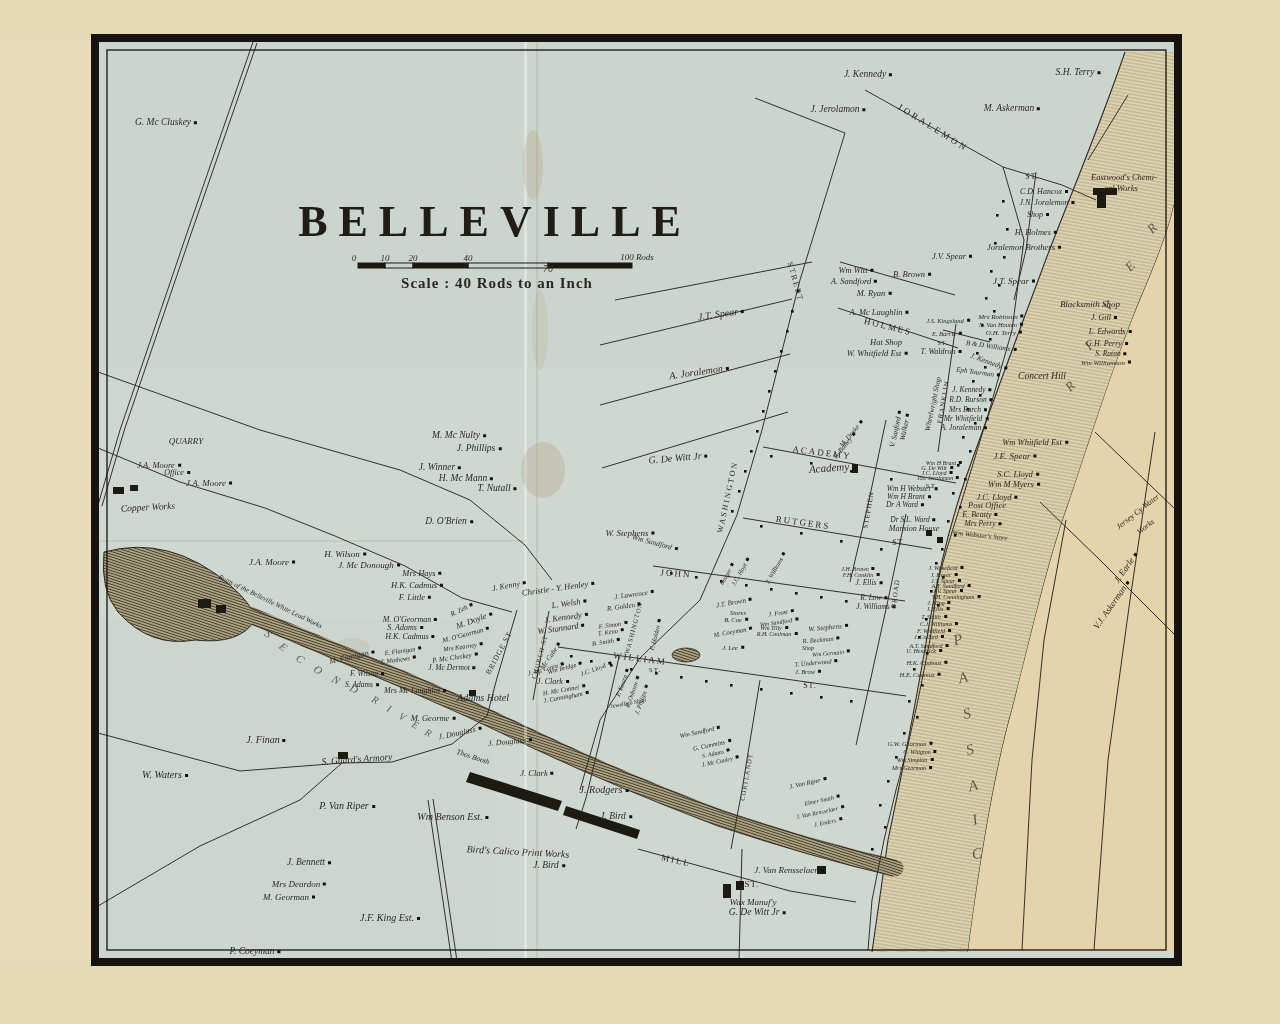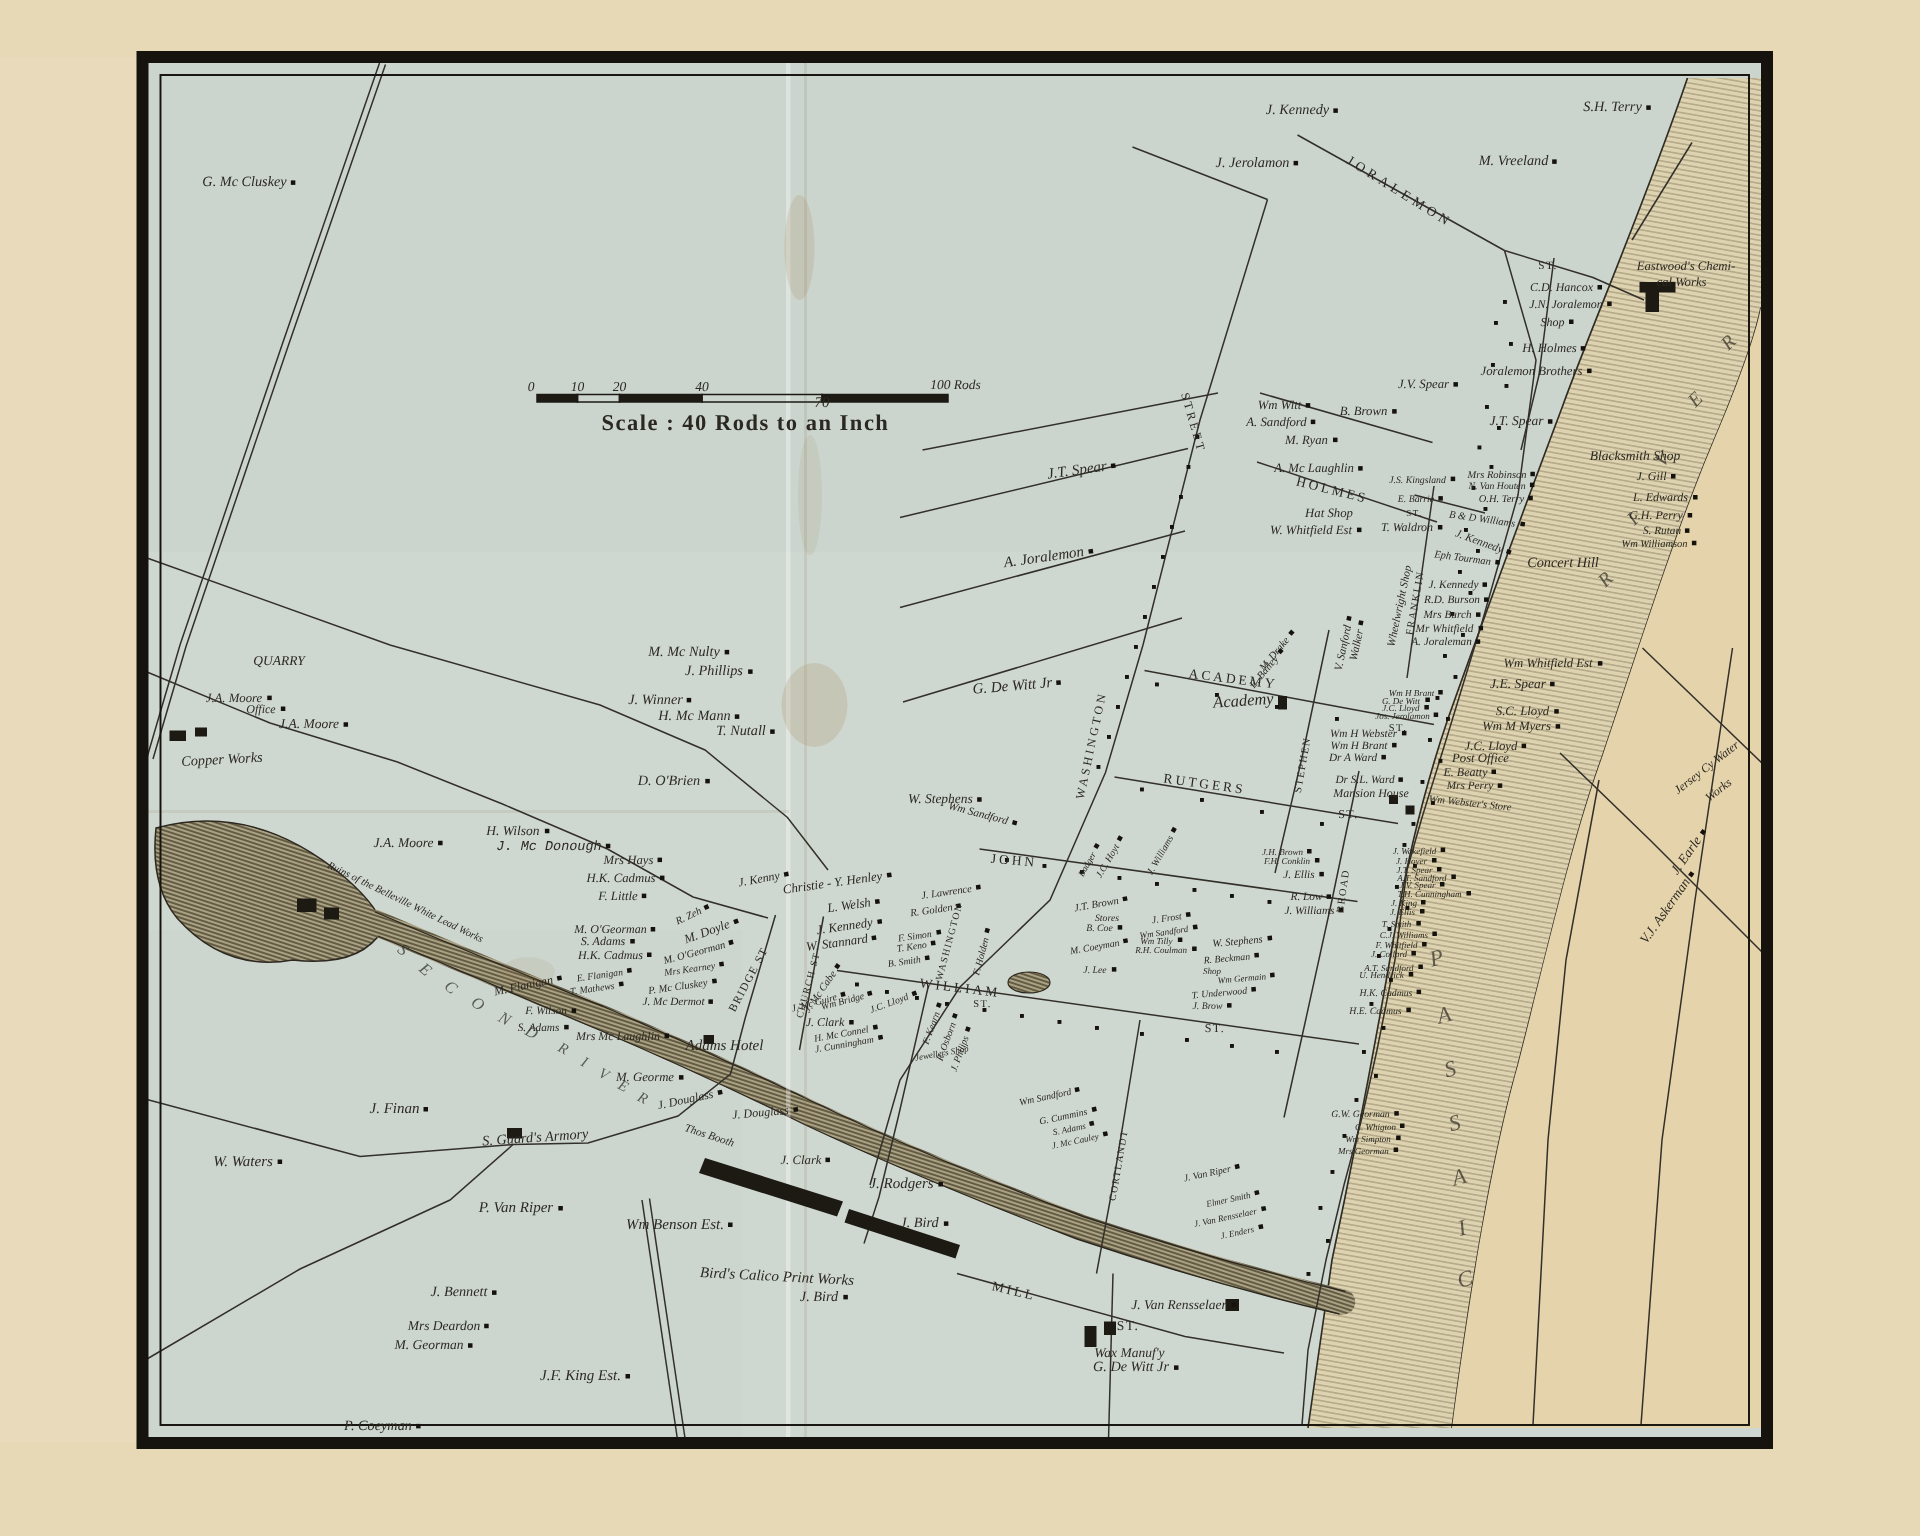--- a/index.html
+++ b/index.html
@@ -229,25 +229,26 @@
     <rect x="0" y="0" width="95" height="1024" fill="#e9dabb"></rect>
     <rect x="1178" y="0" width="102" height="1024" fill="#e7d8b6"></rect>
     <rect x="0" y="0" width="1280" height="38" fill="#e7d8b6"></rect>
     <rect x="0" y="962" width="1280" height="62" fill="#e7d8b6"></rect>
     <rect x="95" y="38" width="1083" height="924" fill="none" stroke="#16130e" stroke-width="8"></rect>
     <rect x="107" y="50" width="1059" height="900" fill="none" stroke="#16130e" stroke-width="1.3"></rect>
   </g>
 </svg>
 
 <div id="labels">
+  <div class="title-lbl">BELLEVILLE</div>
   <div class="scale-lbl">Scale : 40 Rods to an Inch</div>
 <span class="lbl name" style="left: 868px; top: 75px; font-size: 9.5px; transform: translate(-50%, -50%) rotate(0deg);">J. Kennedy</span>
       <span class="lbl name" style="left: 1078px; top: 73px; font-size: 9.5px; transform: translate(-50%, -50%) rotate(0deg);">S.H. Terry</span>
       <span class="lbl name" style="left: 838px; top: 110px; font-size: 9.5px; transform: translate(-50%, -50%) rotate(0deg);">J. Jerolamon</span>
-      <span class="lbl name" style="left: 1012px; top: 109px; font-size: 9.5px; transform: translate(-50%, -50%) rotate(0deg);">M. Vreeland</span>
+      <span class="lbl name" style="left: 1012px; top: 109px; font-size: 9.5px; transform: translate(-50%, -50%) rotate(0deg);">M. Askerman</span>
       <span class="lbl name" style="left: 166px; top: 123px; font-size: 9.5px; transform: translate(-50%, -50%) rotate(0deg);">G. Mc Cluskey</span>
       <span class="lbl name" style="left: 952px; top: 256px; font-size: 8.5px; transform: translate(-50%, -50%) rotate(0deg);">J.V. Spear</span>
       <span class="lbl name" style="left: 1044px; top: 192px; font-size: 8px; transform: translate(-50%, -50%) rotate(0deg);">C.D. Hancox</span>
       <span class="lbl name" style="left: 1047px; top: 203px; font-size: 8px; transform: translate(-50%, -50%) rotate(0deg);">J.N. Joralemon</span>
       <span class="lbl name" style="left: 1038px; top: 215px; font-size: 8px; transform: translate(-50%, -50%) rotate(0deg);">Shop</span>
       <span class="lbl name" style="left: 1036px; top: 232px; font-size: 8.5px; transform: translate(-50%, -50%) rotate(0deg);">H. Holmes</span>
       <span class="lbl name" style="left: 1024px; top: 247px; font-size: 8.5px; transform: translate(-50%, -50%) rotate(0deg);">Joralemon Brothers</span>
       <span class="lbl name" style="left: 1014px; top: 281px; font-size: 9px; transform: translate(-50%, -50%) rotate(0deg);">J.T. Spear</span>
       <span class="lbl name" style="left: 1104px; top: 318px; font-size: 8px; transform: translate(-50%, -50%) rotate(0deg);">J. Gill</span>
       <span class="lbl name" style="left: 1110px; top: 332px; font-size: 8px; transform: translate(-50%, -50%) rotate(0deg);">L. Edwards</span>
@@ -302,21 +303,21 @@
       <span class="lbl name" style="left: 479px; top: 449px; font-size: 9.5px; transform: translate(-50%, -50%) rotate(0deg);">J. Phillips</span>
       <span class="lbl name" style="left: 440px; top: 468px; font-size: 9.5px; transform: translate(-50%, -50%) rotate(0deg);">J. Winner</span>
       <span class="lbl name" style="left: 466px; top: 479px; font-size: 9.5px; transform: translate(-50%, -50%) rotate(0deg);">H. Mc Mann</span>
       <span class="lbl name" style="left: 497px; top: 489px; font-size: 9.5px; transform: translate(-50%, -50%) rotate(0deg);">T. Nutall</span>
       <span class="lbl name" style="left: 449px; top: 522px; font-size: 9.5px; transform: translate(-50%, -50%) rotate(0deg);">D. O'Brien</span>
       <span class="lbl name" style="left: 159px; top: 465px; font-size: 8.5px; transform: translate(-50%, -50%) rotate(0deg);">J.A. Moore</span>
       <span class="lbl name" style="left: 177px; top: 473px; font-size: 8px; transform: translate(-50%, -50%) rotate(0deg);">Office</span>
       <span class="lbl name" style="left: 209px; top: 483px; font-size: 9px; transform: translate(-50%, -50%) rotate(0deg);">J.A. Moore</span>
       <span class="lbl name" style="left: 272px; top: 562px; font-size: 9px; transform: translate(-50%, -50%) rotate(0deg);">J.A. Moore</span>
       <span class="lbl name" style="left: 345px; top: 554px; font-size: 9px; transform: translate(-50%, -50%) rotate(0deg);">H. Wilson</span>
-      <span class="lbl name" style="left: 369px; top: 565px; font-size: 9px; transform: translate(-50%, -50%) rotate(0deg); font-family: Liberation Mono, monospace;">J. Mc Donough</span>
+      <span class="lbl name" style="left: 369px; top: 565px; font-size: 9px; transform: translate(-50%, -50%) rotate(0deg);">J. Mc Donough</span>
       <span class="lbl name" style="left: 422px; top: 573px; font-size: 8.5px; transform: translate(-50%, -50%) rotate(0deg);">Mrs Hays</span>
       <span class="lbl name" style="left: 417px; top: 585px; font-size: 8.5px; transform: translate(-50%, -50%) rotate(0deg);">H.K. Cadmus</span>
       <span class="lbl name" style="left: 415px; top: 597px; font-size: 8.5px; transform: translate(-50%, -50%) rotate(0deg);">F. Little</span>
       <span class="lbl name" style="left: 410px; top: 620px; font-size: 8px; transform: translate(-50%, -50%) rotate(0deg);">M. O'Georman</span>
       <span class="lbl name" style="left: 405px; top: 628px; font-size: 8px; transform: translate(-50%, -50%) rotate(0deg);">S. Adams</span>
       <span class="lbl name" style="left: 410px; top: 637px; font-size: 8px; transform: translate(-50%, -50%) rotate(0deg);">H.K. Cadmus</span>
       <span class="lbl name" style="left: 462px; top: 610px; font-size: 7px; transform: translate(-50%, -50%) rotate(-25deg);">R. Zeh</span>
       <span class="lbl name" style="left: 474px; top: 620px; font-size: 8.5px; transform: translate(-50%, -50%) rotate(-20deg);">M. Doyle</span>
       <span class="lbl name" style="left: 466px; top: 635px; font-size: 7px; transform: translate(-50%, -50%) rotate(-15deg);">M. O'Georman</span>
       <span class="lbl name" style="left: 352px; top: 657px; font-size: 8px; transform: translate(-50%, -50%) rotate(-12deg);">M. Flanigan</span>

